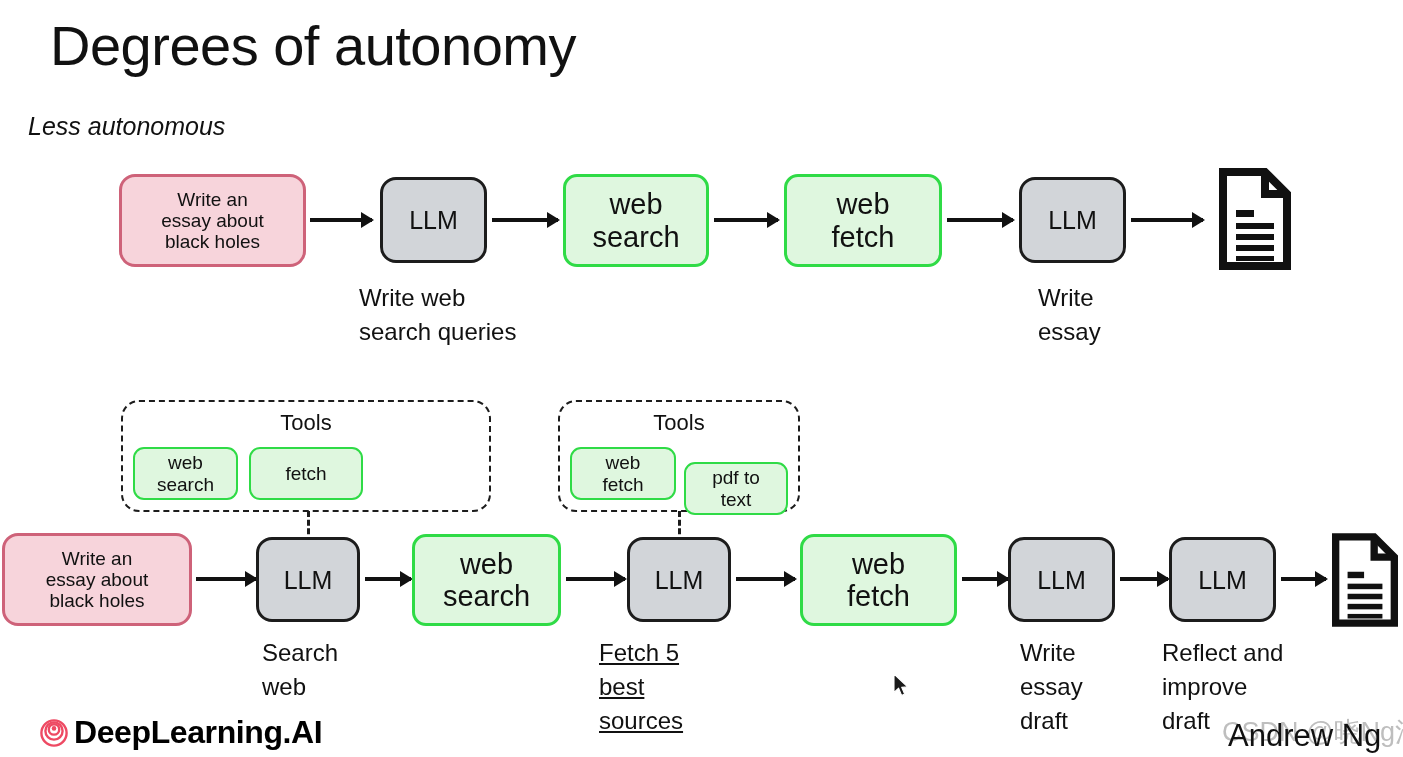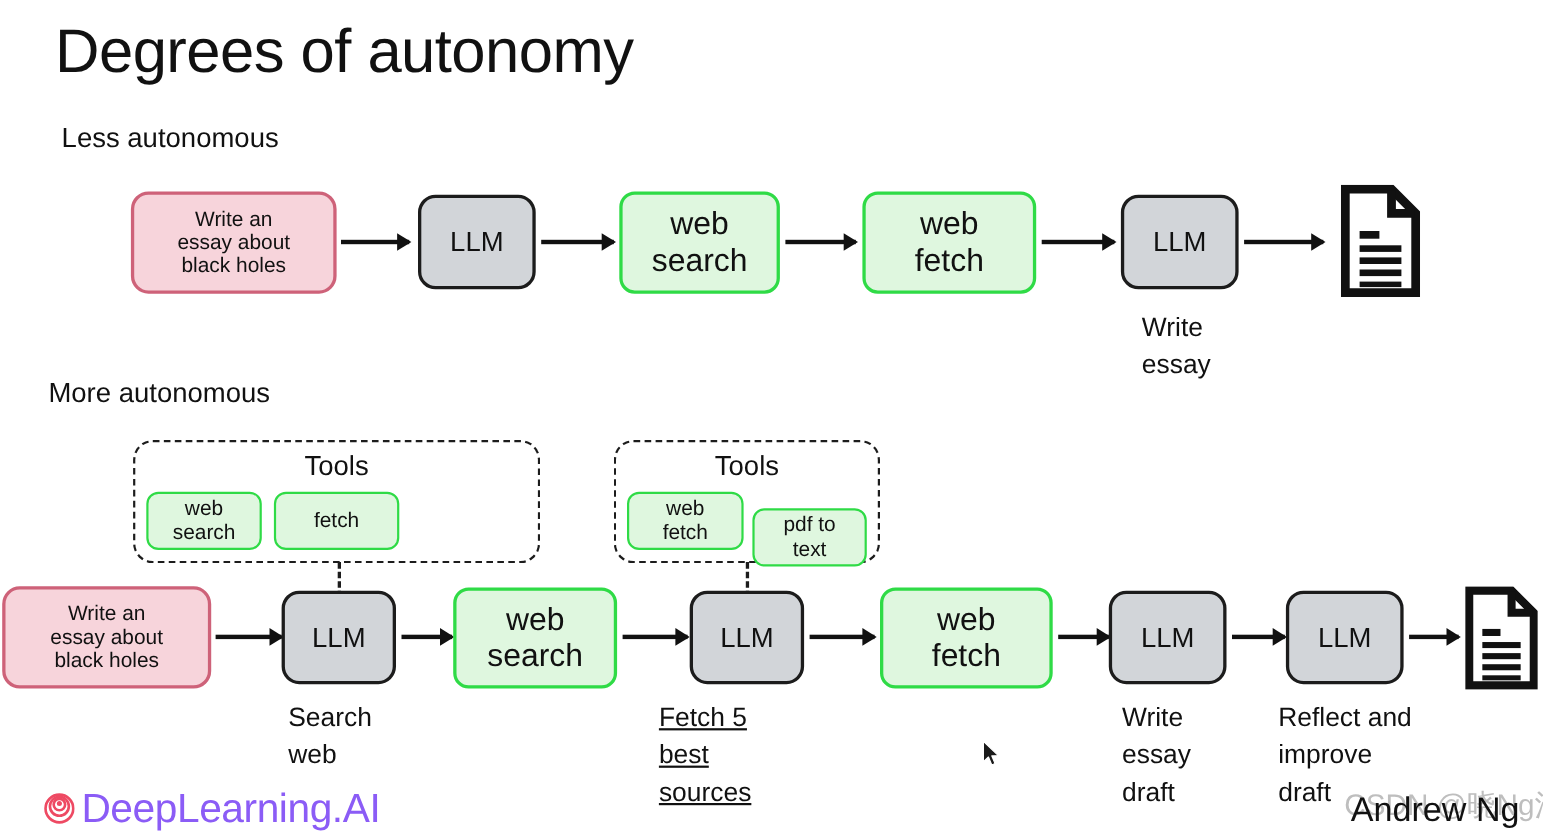--- a/index.html
+++ b/index.html
@@ -33,21 +33,21 @@
     color: #111111;
     white-space: nowrap;
   }
   .section-label {
     position: absolute;
     font-size: 25px;
     font-weight: 400;
     color: #111111;
     white-space: nowrap;
   }
-  #label-less { left: 56px; top: 112px; }
+  #label-less { left: 28px; top: 112px; font-style: italic; }
   #label-more { left: 44px; top: 343px; }
 
   
   .node {
     position: absolute;
     box-sizing: border-box;
     display: flex;
     align-items: center;
     justify-content: center;
     text-align: center;
@@ -86,21 +86,21 @@
     border: 2.5px dashed #1C1C1C;
     border-radius: 18px;
     background: #ffffff;
   }
   .tools-title {
     position: absolute;
     width: 100%;
     text-align: center;
     top: 8px;
     left: 0;
-    font-size: 25px;
+    font-size: 22px;
     color: #111111;
   }
 
   
   .caption {
     position: absolute;
     font-size: 24px;
     line-height: 1.42;
     color: #111111;
     white-space: pre-line;
@@ -134,23 +134,23 @@
   
   #brand-logo {
     position: absolute;
     left: 40px;
     top: 714px;
     display: flex;
     align-items: center;
     gap: 6px;
   }
   #brand-logo .logo-text {
-    font-size: 37px;
-    font-weight: 400;
-    color: #8b5cf6;
+    font-size: 32px;
+    font-weight: 700;
+    color: #000000;
     letter-spacing: -0.4px;
     white-space: nowrap;
   }
 
   
   #presenter-name {
     position: absolute;
     left: 1228px;
     top: 718px;
     font-size: 31px;
@@ -215,24 +215,25 @@
       <path d="M4 4 H46 L68 26 V98 H4 Z" fill="#ffffff" stroke="#111111" stroke-width="8" stroke-linejoin="miter"></path>
       <path d="M46 5 V26 H67" fill="none" stroke="#111111" stroke-width="8" stroke-linejoin="miter"></path>
       <rect x="17" y="42" width="18" height="7" fill="#111111"></rect>
       <rect x="17" y="55" width="38" height="6" fill="#111111"></rect>
       <rect x="17" y="66" width="38" height="6" fill="#111111"></rect>
       <rect x="17" y="77" width="38" height="6" fill="#111111"></rect>
       <rect x="17" y="88" width="38" height="5" fill="#111111"></rect>
     </svg>
   </div>
 
+  <div class="caption" style="left:359px; top:281px;">Write web
+search queries</div>
   <div class="caption" style="left:1038px; top:281px;">Write
 essay</div>
 
-  <div id="label-more" class="section-label">More autonomous</div>
 
   <div class="tools-group" style="left:121px; top:400px; width:370px; height:112px;">
     <div class="tools-title">Tools</div>
   </div>
   <div class="node green small" style="left:133px; top:447px; width:105px; height:53px;">web
 search</div>
   <div class="node green small" style="left:249px; top:447px; width:114px; height:53px;">fetch</div>
   <div class="dashed-link" style="left:307px; top:511px; height:32px;"></div>
 
   <div class="tools-group" style="left:558px; top:400px; width:242px; height:112px;">

